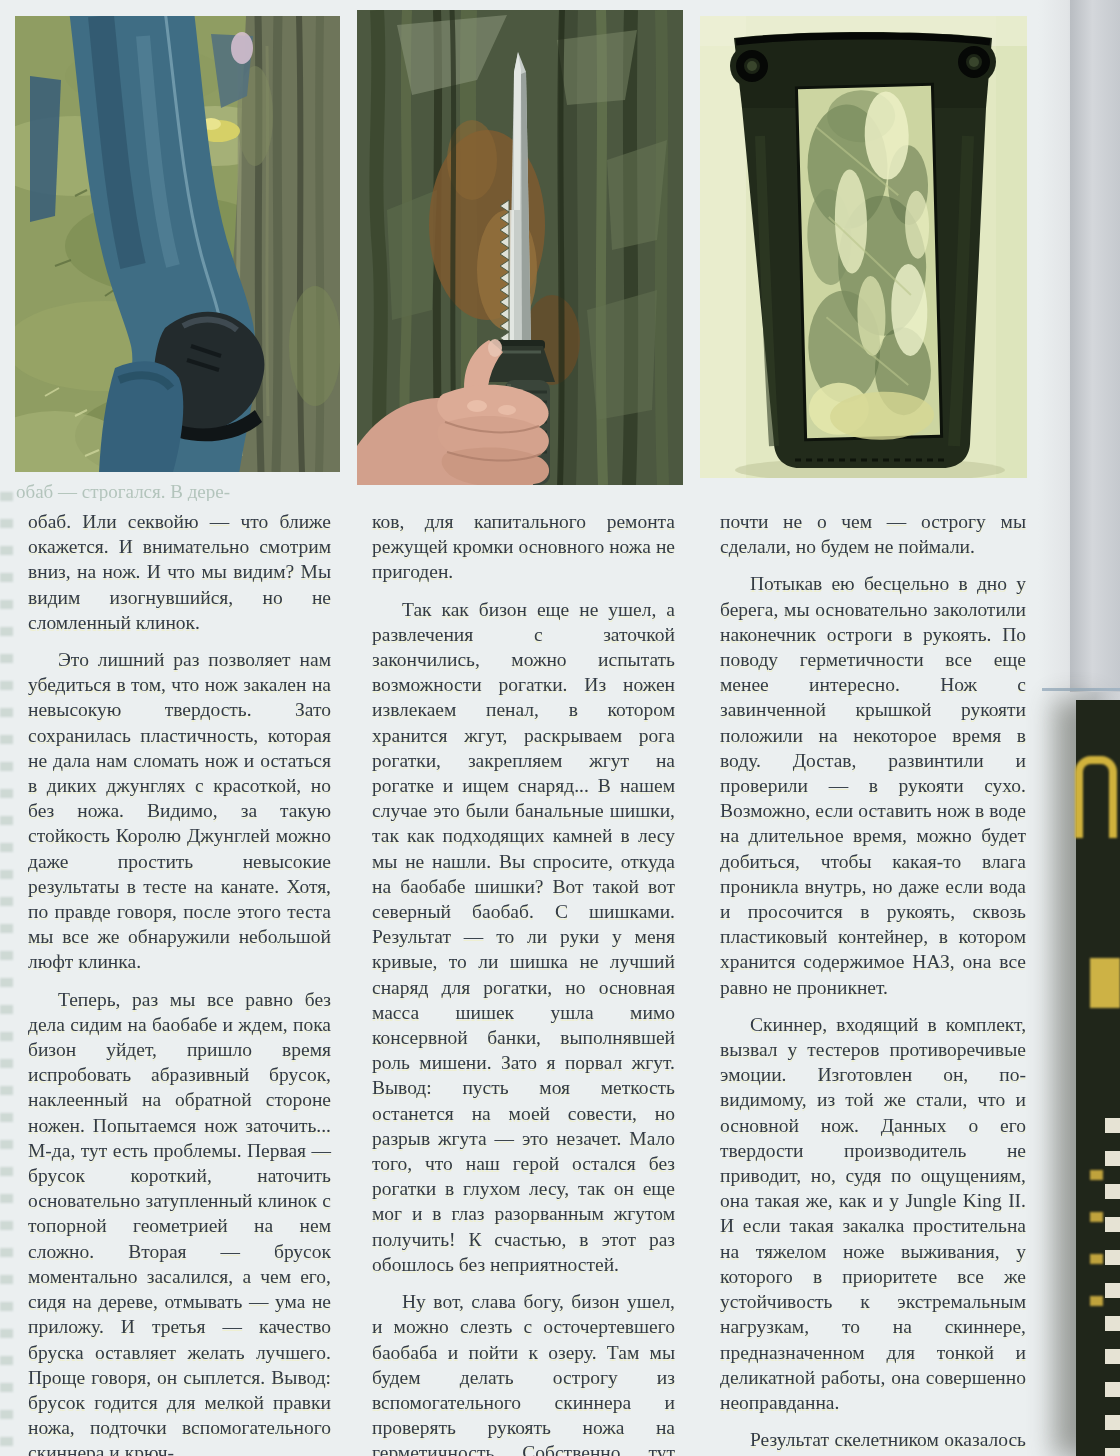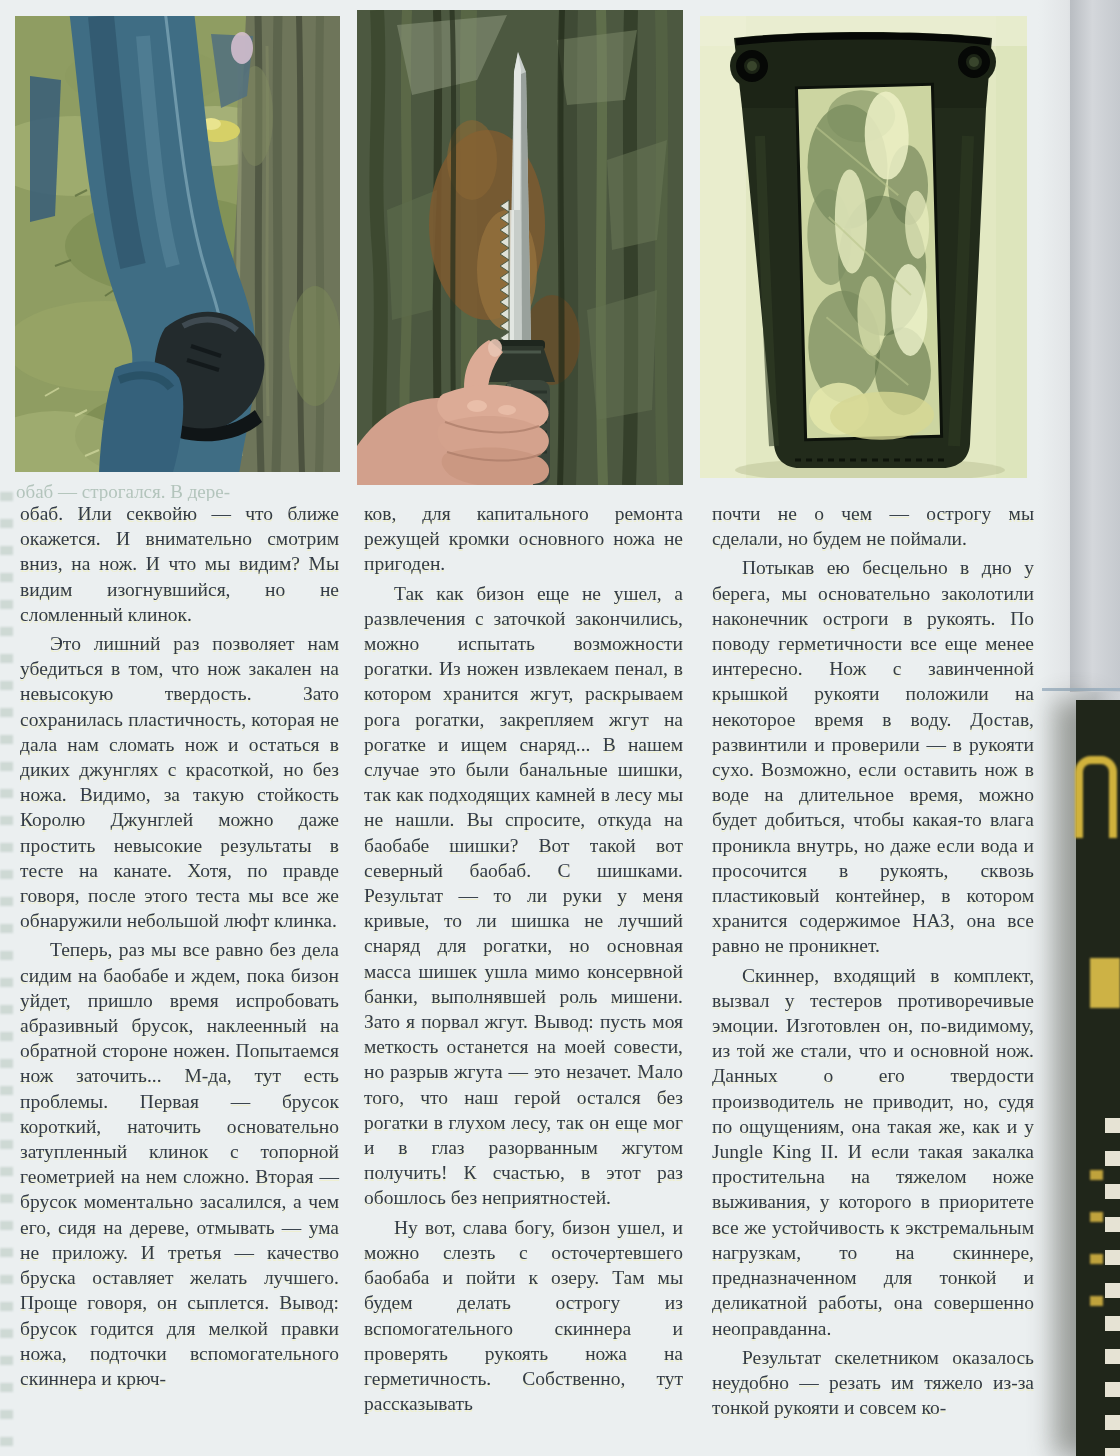--- a/index.html
+++ b/index.html
@@ -18,21 +18,21 @@
   
   .col{
     position:absolute;top:497px;width:327px;height:959px;overflow:hidden;
     text-align:justify;
     font-size:19.5px;line-height:25.2px;color:#333b46;
     text-shadow:0 1.5px 0 rgba(250,242,90,.22);
   }
   #col1{left:16px;}
   #col2{left:360px;}
   #col3{left:708px;width:330px;}
-  .col p{margin:4px;text-indent:30px;}
+  .col p{margin:12px;text-indent:30px;}
   .col p.first{text-indent:0;}
 
   
   .ghost-line{
     position:absolute;left:16px;top:481px;width:327px;height:20px;
     font-size:19px;color:rgba(110,145,125,.45);filter:blur(.7px);
     white-space:nowrap;overflow:hidden;
   }
   
   .ghost-margin{

